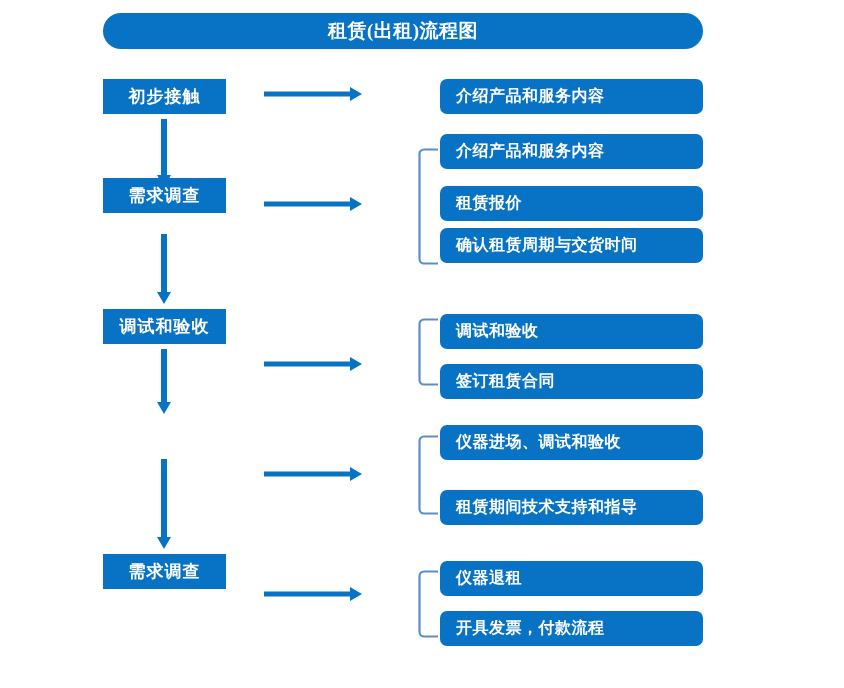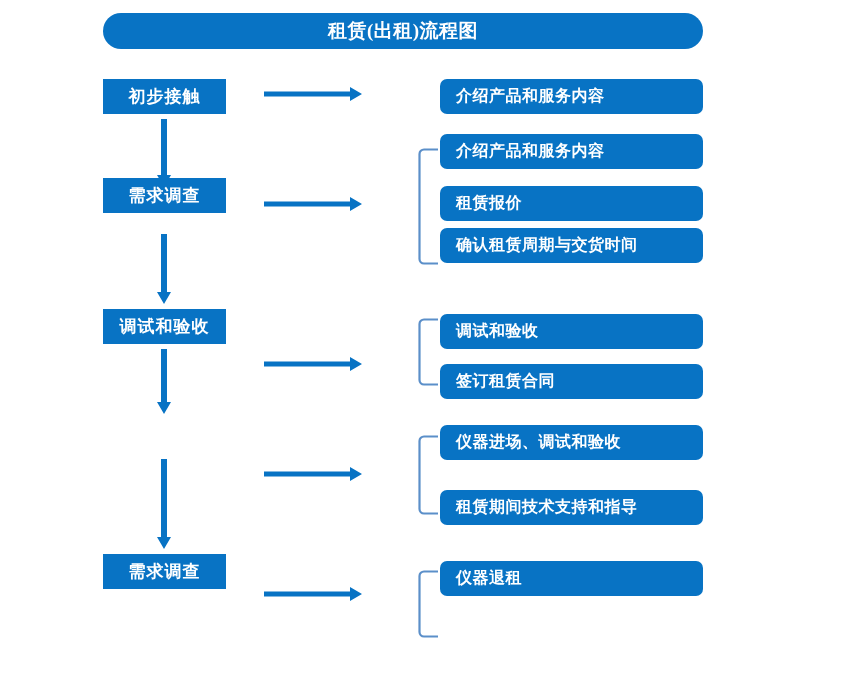--- a/index.html
+++ b/index.html
@@ -109,20 +109,21 @@
 
   <div class="detail-box" style="top:79px">介绍产品和服务内容</div>
   <div class="detail-box" style="top:134px">介绍产品和服务内容</div>
   <div class="detail-box" style="top:186px">租赁报价</div>
   <div class="detail-box" style="top:228px">确认租赁周期与交货时间</div>
   <div class="detail-box" style="top:314px">调试和验收</div>
   <div class="detail-box" style="top:364px">签订租赁合同</div>
   <div class="detail-box" style="top:425px">仪器进场、调试和验收</div>
   <div class="detail-box" style="top:490px">租赁期间技术支持和指导</div>
   <div class="detail-box" style="top:561px">仪器退租</div>
+  <div class="detail-box" style="top:611px">开具发票，付款流程</div>
 
   <div class="arrow-h" style="top:86px">
     <svg width="98" height="16" viewBox="0 0 98 16">
       <path d="M0 5.5 H86 V1 L98 8 L86 15 V10.5 H0 Z" fill="#0873c4"></path>
     </svg>
   </div>
   <div class="arrow-h" style="top:196px">
     <svg width="98" height="16" viewBox="0 0 98 16">
       <path d="M0 5.5 H86 V1 L98 8 L86 15 V10.5 H0 Z" fill="#0873c4"></path>
     </svg>

